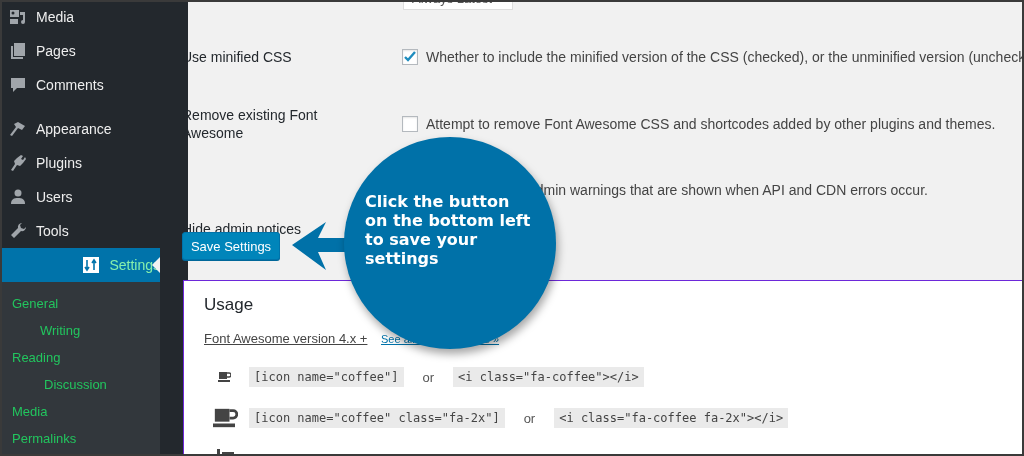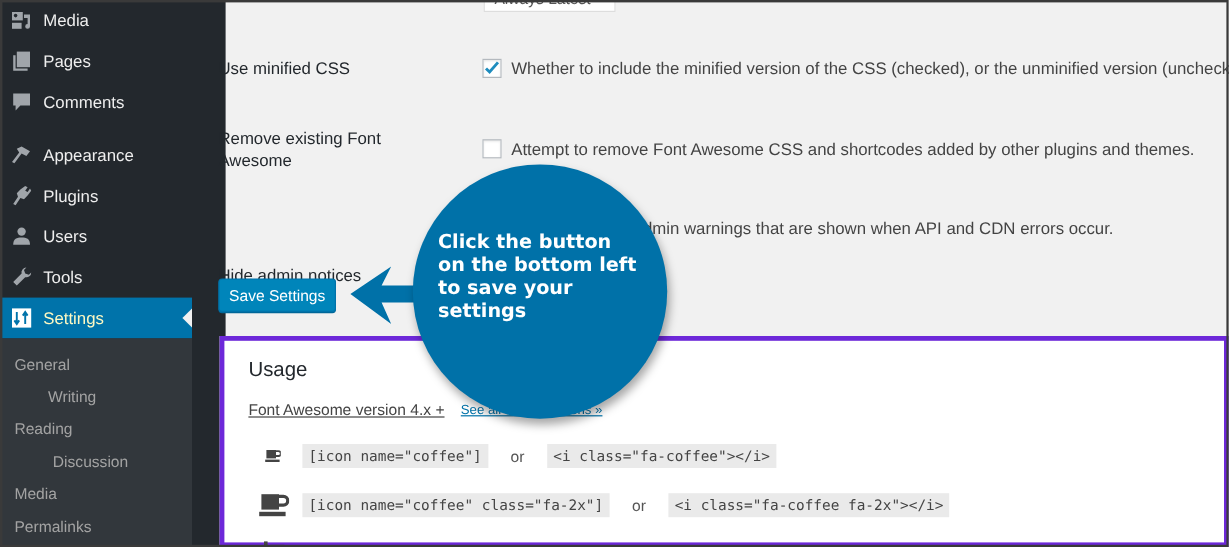--- a/index.html
+++ b/index.html
@@ -24,32 +24,32 @@
   .menu-item {
     position: absolute; left: 0; width: 160px; height: 34px;
     display: flex; align-items: center;
     color: #eee; font-size: 14px;
     cursor: pointer;
   }
   .menu-item .ico {
     width: 20px; height: 20px; margin-left: 8px; margin-right: 8px;
     display: flex; align-items: center; justify-content: center;
   }
-  .menu-item.active { background: #0073aa; color: #fef9c3; }
+  .menu-item.active { background: #0073aa; color: #86efac; justify-content: flex-end; }
   .menu-item.active::after {
     content: ""; position: absolute; right: 0; top: 9px;
     border-top: 8px solid transparent; border-bottom: 8px solid transparent;
     border-right: 8px solid #f1f1f1;
   }
   .submenu {
     position: absolute; left: 0; top: 282px; width: 160px; height: 174px;
     background: #32373c;
   }
   .sub-item {
-    position: absolute; left: 12px; font-size: 13px; color: #a3a3a3; cursor: pointer;
+    position: absolute; left: 12px; font-size: 13px; color: #22c55e; cursor: pointer;
   }
   
   .row-label {
     position: absolute; left: 182px; font-size: 14px; font-weight: normal; color: #23282d;
     line-height: 18px; width: 180px;
   }
   .row-desc {
     position: absolute; left: 426px; font-size: 14px; color: #444; white-space: nowrap;
   }
   .checkbox {
@@ -64,21 +64,21 @@
   }
   .save-btn {
     position: absolute; left: 182px; top: 232px; width: 98px; height: 28px;
     background: #0085ba; border: 1px solid #0073aa; border-radius: 3px;
     box-shadow: 0 1px 0 #006799;
     color: #fff; font-size: 13px; display: flex; align-items: center; justify-content: center;
     cursor: pointer;
   }
   .usage-panel {
     position: absolute; left: 183px; top: 280px; width: 841px; height: 176px;
-    background: #fff; border: 4px solid #6d28d9;
+    background: #fff; border: 1px solid #6d28d9;
   }
   .usage-title {
     position: absolute; left: 20px; top: 14px; font-size: 17px; color: #23282d;
   }
   .usage-version {
     position: absolute; left: 20px; top: 50px; font-size: 13px; color: #444; text-decoration: underline;
   }
   .usage-link {
     position: absolute; left: 197px; top: 52px; font-size: 11px; color: #0073aa; text-decoration: underline;
     cursor: pointer;

